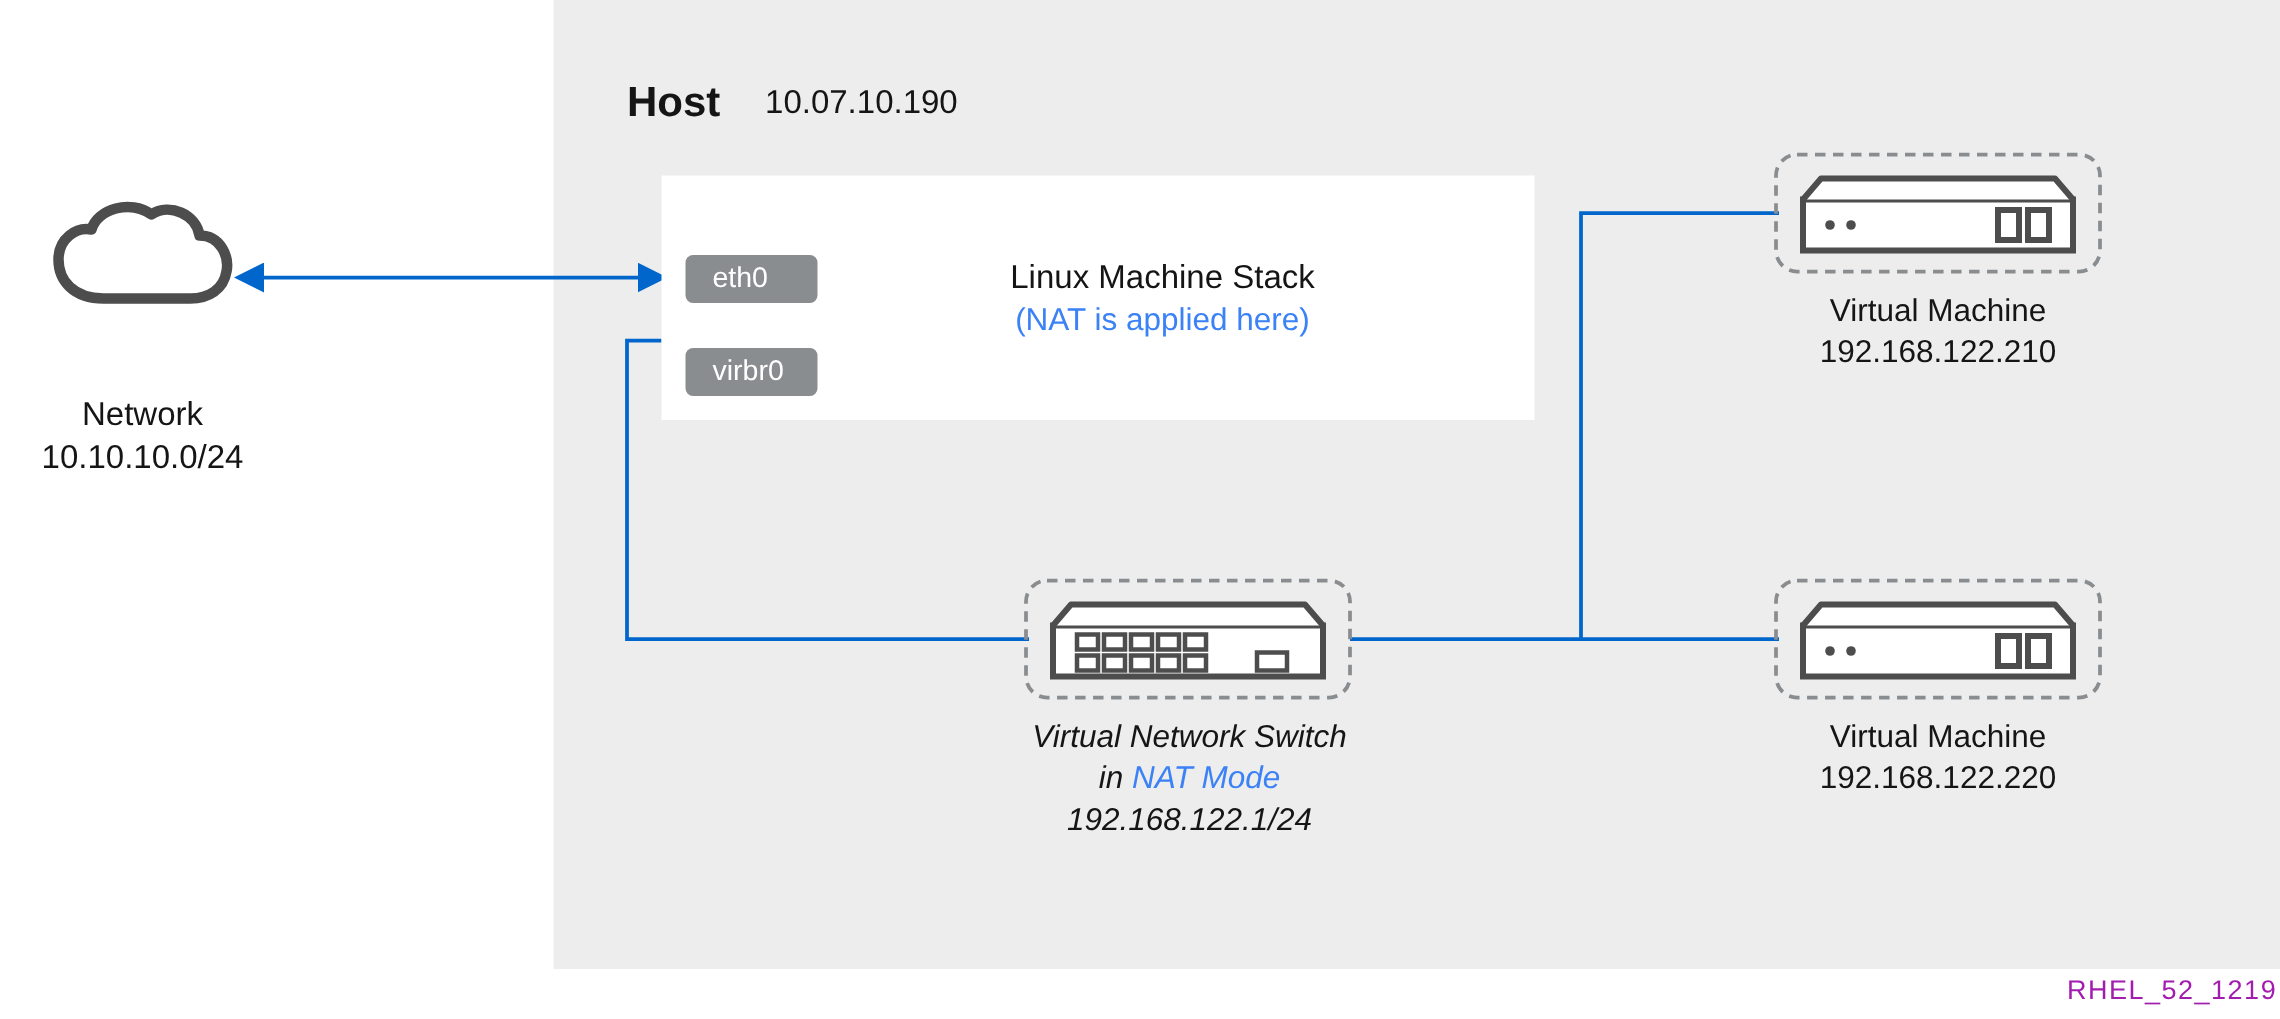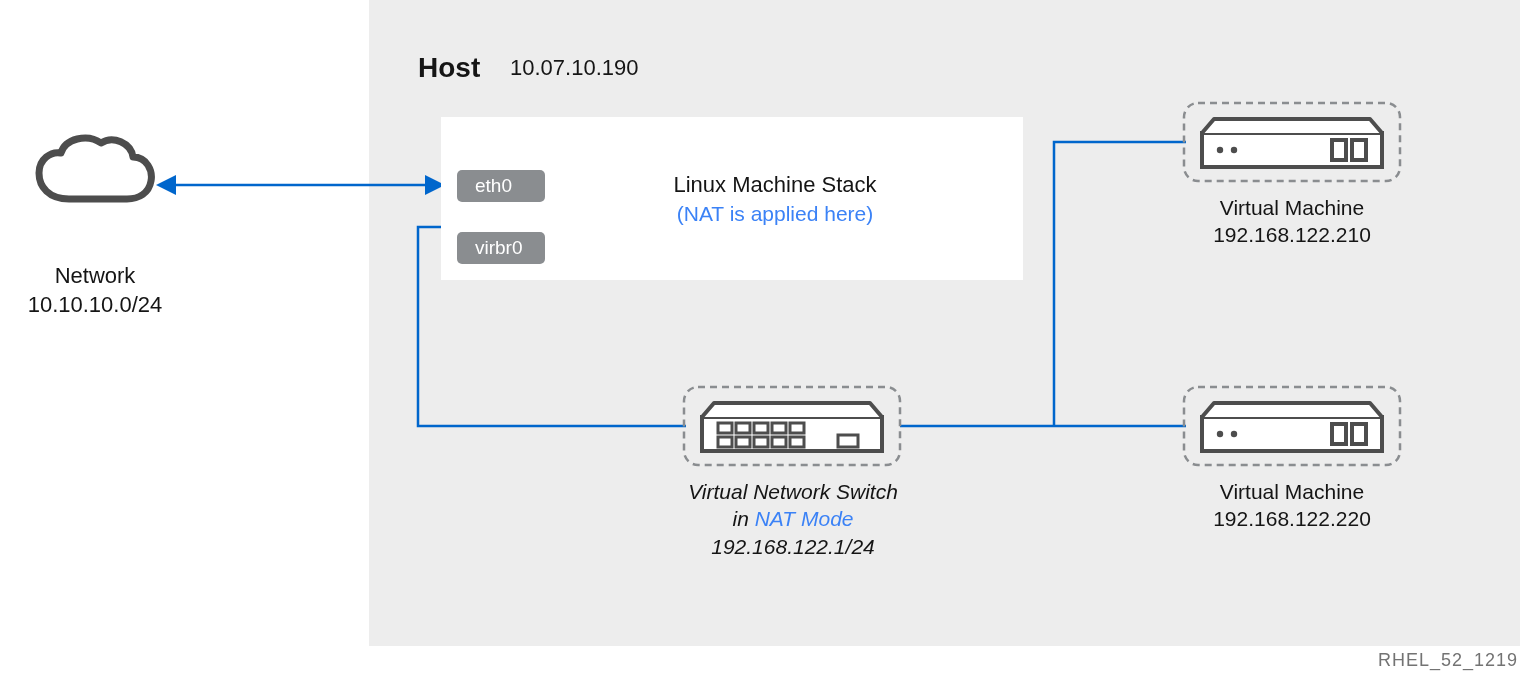--- a/index.html
+++ b/index.html
@@ -26,21 +26,21 @@
     background: #8a8d90;
     color: #ffffff;
     font-size: 19px;
     line-height: 1;
     padding: 6px 18px 7px 18px;
     border-radius: 5px;
     min-width: 52px;
     text-align: left;
   }
   .watermark {
-    color: #737373;
+    color: #a21caf;
     font-size: 18px;
     letter-spacing: 1px;
   }
   
   #stage { position: relative; width: 1520px; height: 679px; }
   #stage > div, #stage > svg { position: absolute; }
 </style>
 </head>
 <body>
 

